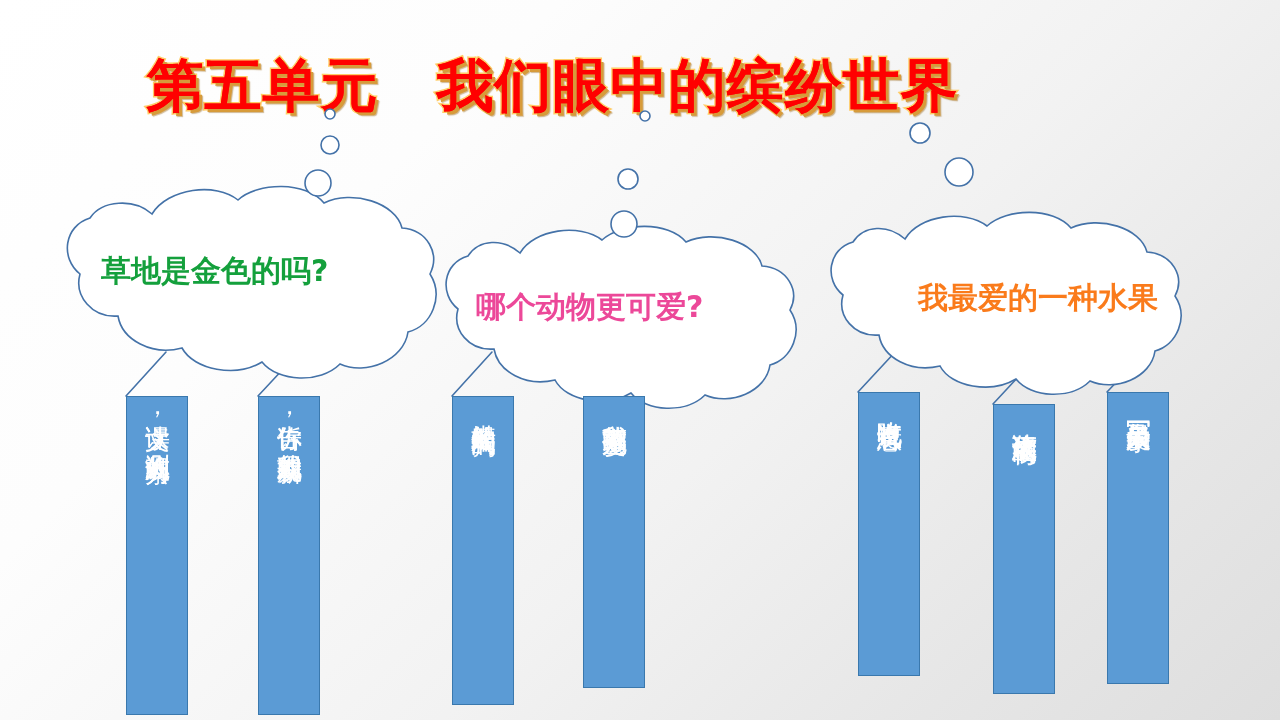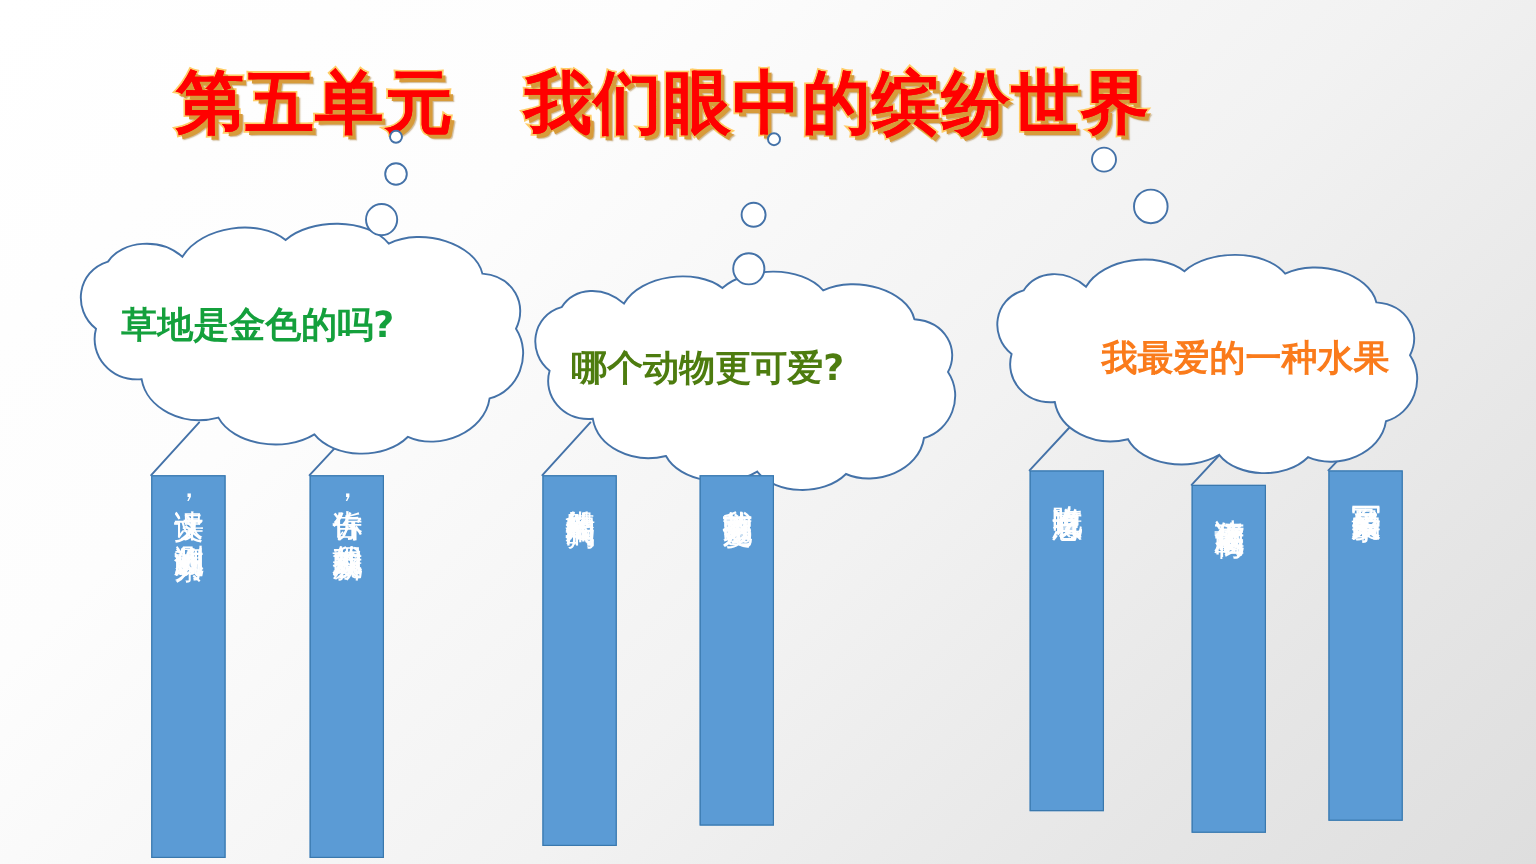--- a/index.html
+++ b/index.html
@@ -39,21 +39,21 @@
   
   #cloudlayer { position:absolute; left:0; top:0; width:1280px; height:720px; }
 
   
   .cloud-label {
     position:absolute;
     font-family:"DejaVu Sans","Liberation Sans",sans-serif;
     font-size:30px; font-weight:bold; white-space:nowrap;
   }
   #cl1 { left:101px; top:251px; color:#14A03C; }
-  #cl2 { left:476px; top:287px; color:#4d7c0f; }
+  #cl2 { left:476px; top:287px; color:#ec4899; }
   #cl3 { left:894px; top:278px; color:#FA7B1B;margin-left:24px; }
 
   
   .bar {
     position:absolute;
     background:#5B9BD5;
     border:1px solid #3a78ad;
     color:#ffffff;
     font-family:"DejaVu Sans","Liberation Sans",sans-serif;
     font-size:25px;

